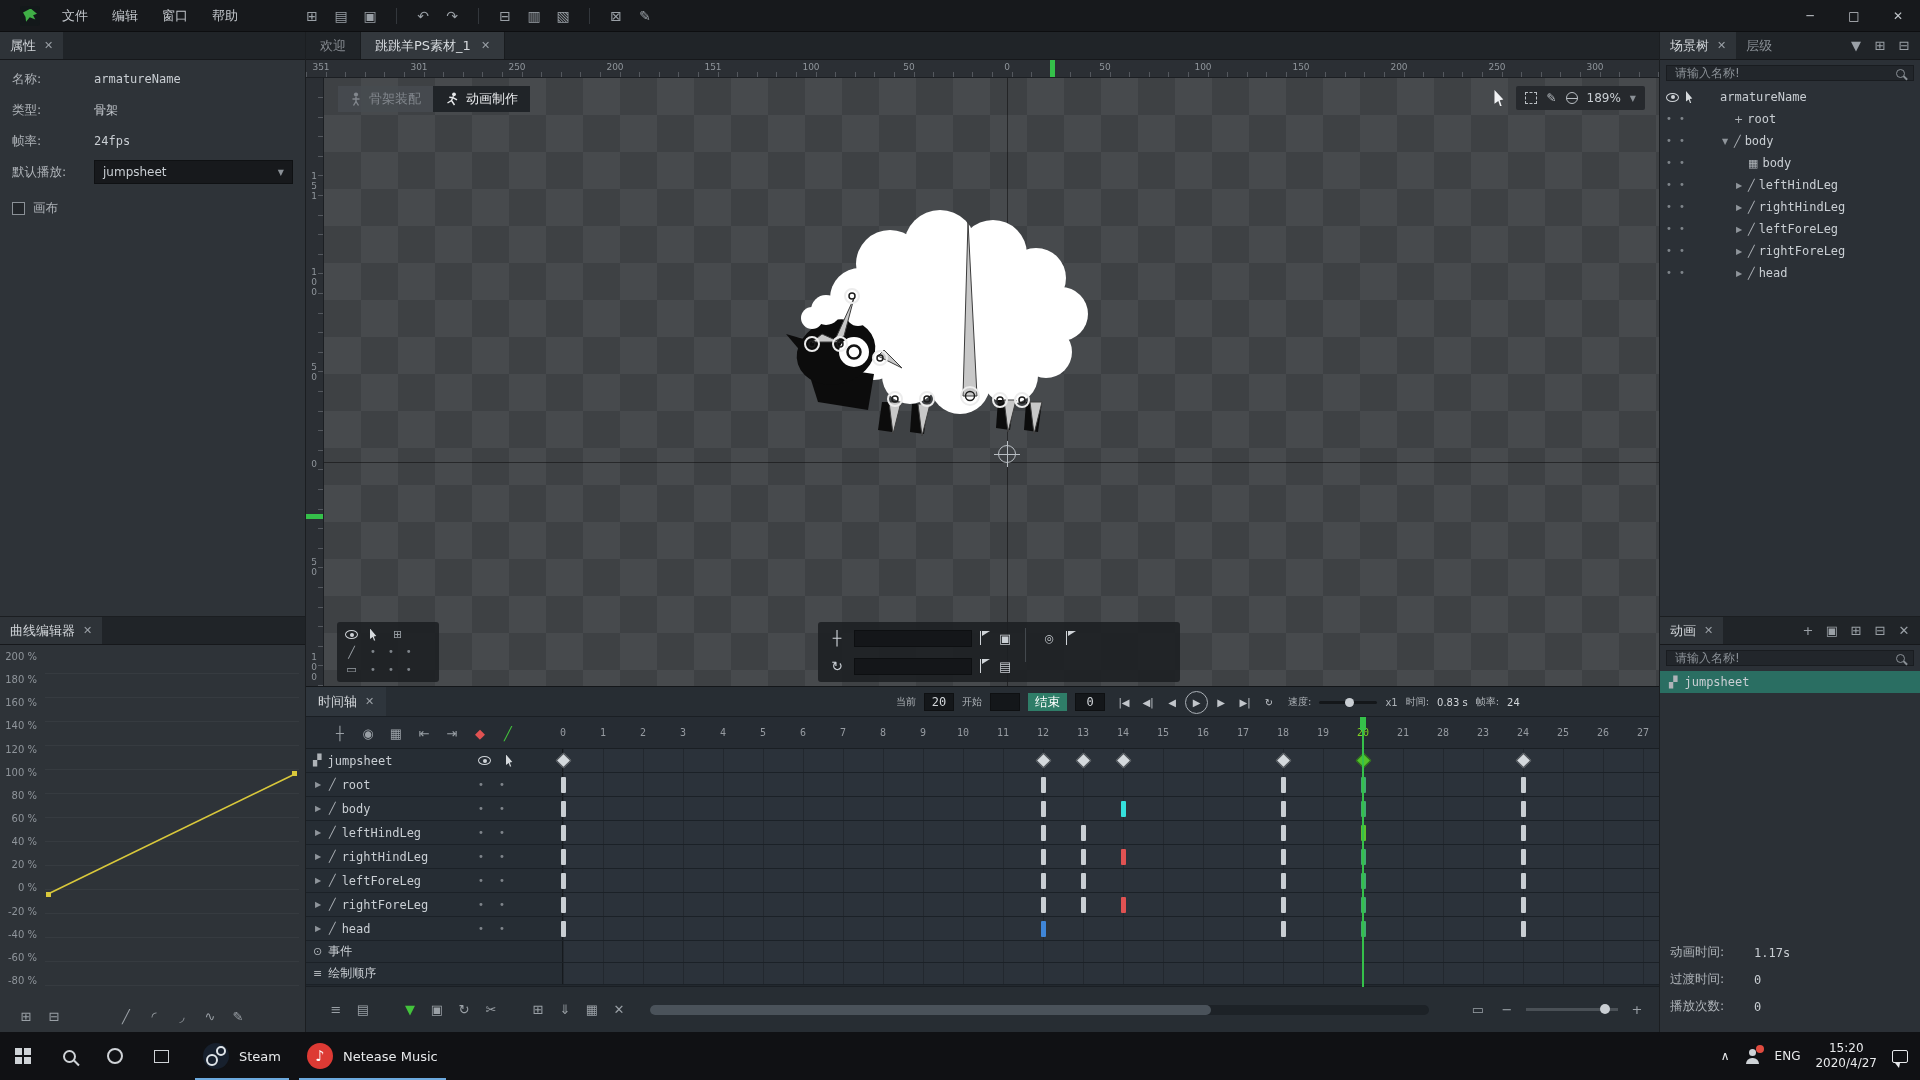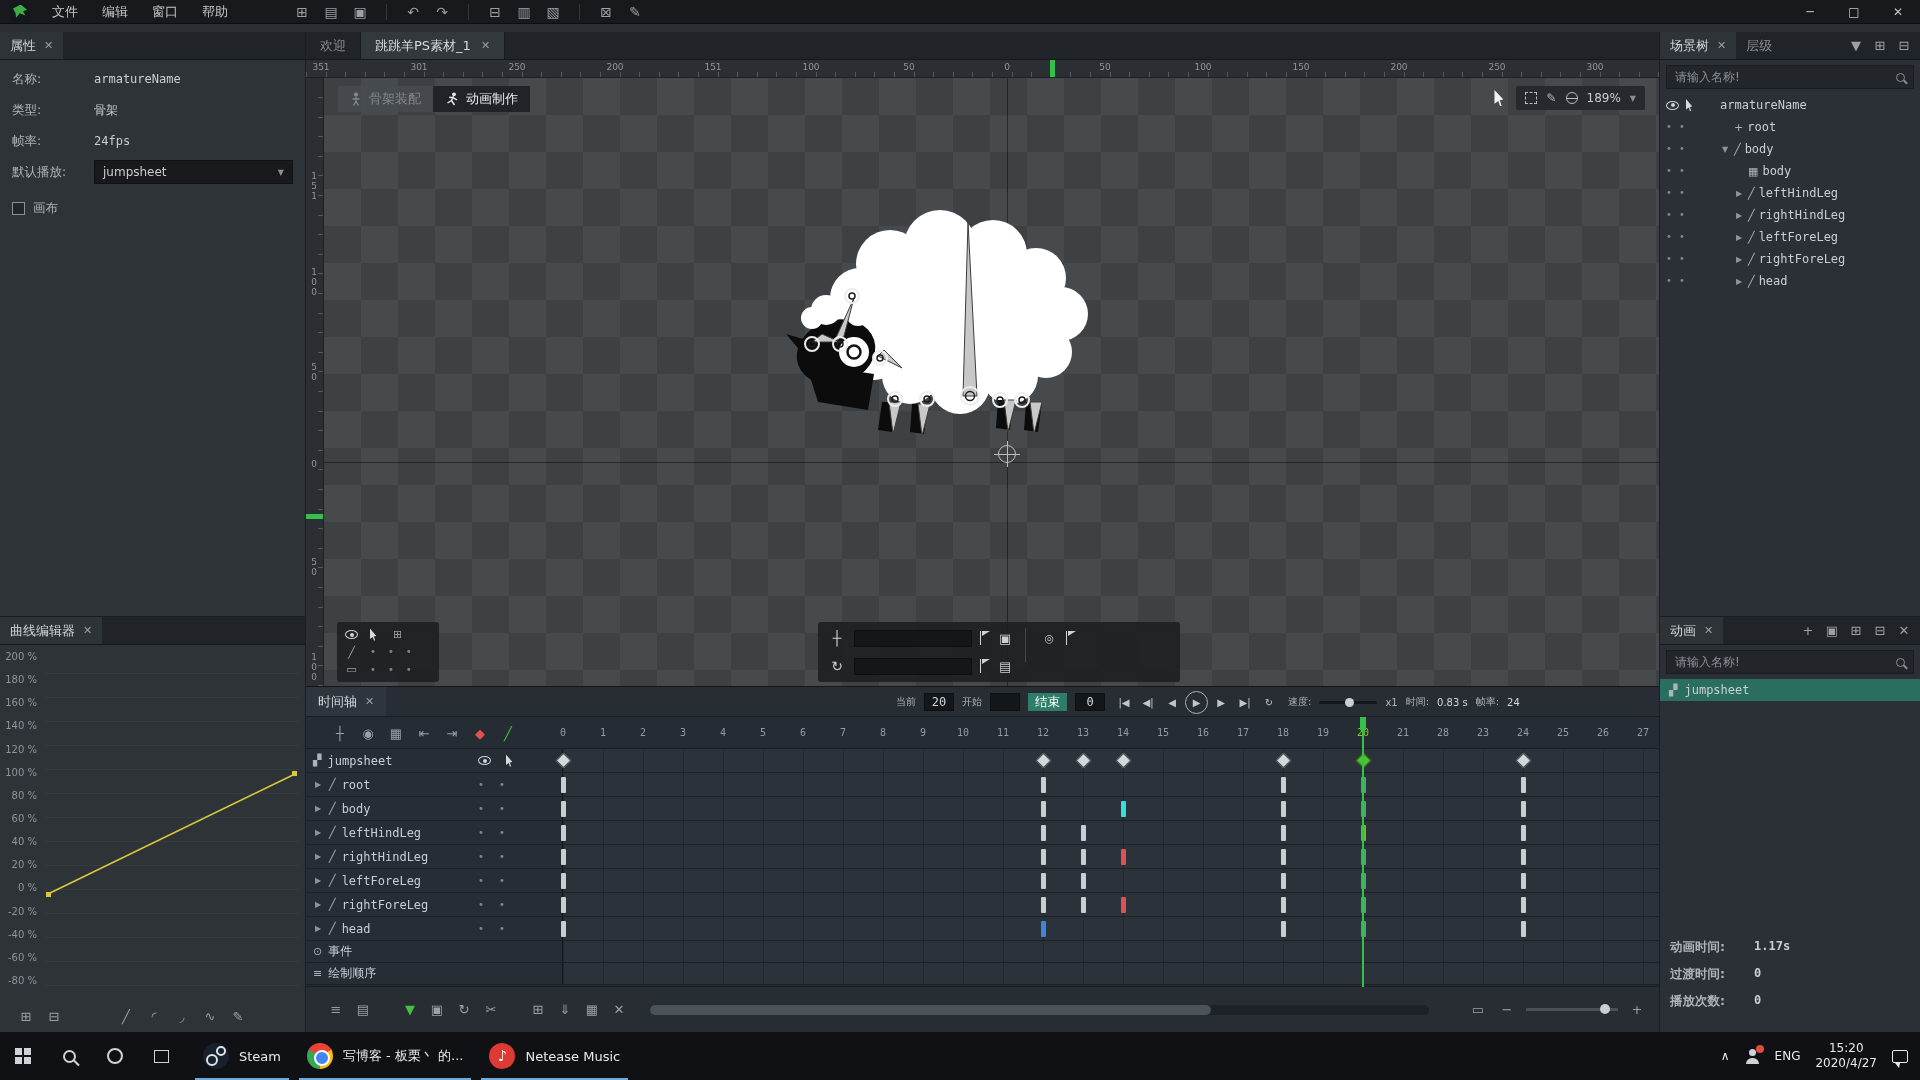--- a/index.html
+++ b/index.html
@@ -1,37 +1,37 @@
 <!DOCTYPE html>
 <html><head>
 <meta charset="utf-8">
 <style>
 *{margin:0;padding:0;box-sizing:border-box;font-family:"DejaVu Sans","Liberation Sans",sans-serif;}
 html,body{background:#0d0e10;}
 #stage{position:relative;width:1920px;height:1080px;overflow:hidden;background:#2a2e32;color:#c6cacf;font-size:13px;}
 
 
-#menubar{position:absolute;left:0;top:0;right:0;height:24px;background:#17191c;display:flex;align-items:center;padding-left:10px;border-bottom:1px solid #0d0e10;}
+#menubar{position:absolute;left:0;top:0;right:0;height:32px;background:#17191c;display:flex;align-items:center;padding-left:20px;border-bottom:1px solid #0d0e10;}
 .logo{width:20px;height:20px;margin-right:10px;background:#13181a;border-radius:3px;position:relative;flex:none;}
 .logo::after{content:"";position:absolute;inset:3px;background:#3fae46;clip-path:polygon(0 28%,55% 0,100% 38%,72% 48%,88% 78%,48% 62%,22% 95%,18% 60%);}
 .menu-item{padding:0 12px;height:32px;line-height:32px;color:#c2c6cb;font-size:13px;}
 #menu-toolbar{display:flex;align-items:center;margin-left:50px;gap:5px;}
 .tb-icon{width:24px;height:22px;display:flex;align-items:center;justify-content:center;color:#9aa0a6;font-size:14px;}
 .tb-sep{width:1px;height:16px;background:#33373c;margin:0 9px;}
 #win-controls{margin-left:auto;display:flex;}
 .win-ctrl{width:44px;height:32px;display:flex;align-items:center;justify-content:center;color:#c2c6cb;font-size:12px;}
 
 
 .panel-strip{height:28px;background:#202428;display:flex;align-items:stretch;border-bottom:1px solid #16181b;}
 .panel-tab{display:flex;align-items:center;gap:8px;padding:0 10px;background:#2e3338;color:#d2d6da;font-size:13px;}
 .panel-tab.inactive{background:transparent;color:#8a9096;}
 .tab-close{color:#9aa0a6;font-size:11px;}
 .strip-icons{margin-left:auto;display:flex;align-items:center;gap:4px;padding-right:6px;}
 .mini-icon{width:20px;height:20px;display:flex;align-items:center;justify-content:center;color:#9aa0a6;font-size:13px;}
-.search-row{height:24px;margin:5px 6px;background:#22262b;border:1px solid #191c20;display:flex;align-items:center;padding:0 8px;gap:6px;}
+.search-row{height:16px;margin:5px 6px;background:#22262b;border:1px solid #191c20;display:flex;align-items:center;padding:0 8px;gap:6px;}
 .search-input{flex:1;background:transparent;border:none;outline:none;color:#c9ced3;font-size:12px;}
 .search-input::placeholder{color:#8a9096;}
 .mag-icon{width:9px;height:9px;border:1.5px solid #8a9096;border-radius:50%;position:relative;flex:none;}
 .mag-icon::after{content:"";position:absolute;width:5px;height:1.5px;background:#8a9096;transform:rotate(45deg);right:-4px;bottom:-2px;}
 .icon-eye{width:13px;height:9px;border:1px solid #cfd3d7;border-radius:50%;position:relative;display:inline-block;flex:none;}
 .icon-eye::after{content:"";position:absolute;left:50%;top:50%;width:4px;height:4px;margin:-2px;border-radius:50%;background:#cfd3d7;}
 .icon-cursor{width:9px;height:12px;background:#d6dadd;display:inline-block;flex:none;clip-path:polygon(0 0,70% 62%,42% 66%,58% 100%,44% 100%,30% 70%,0 88%);}
 .dot{color:#7f858b;font-size:10px;line-height:10px;}
 
 
@@ -142,21 +142,21 @@
 .tree-row{height:22px;display:flex;align-items:center;padding-left:6px;gap:4px;}
 .tree-dots{width:32px;display:flex;gap:7px;align-items:center;flex:none;}
 .tree-ind{flex:none;display:inline-block;}
 .tree-name{font-size:12px;font-family:"DejaVu Sans Mono",monospace;color:#c9ced3;}
 
 
 #anim{position:absolute;left:1659px;top:616px;width:261px;height:416px;background:#2b3036;border-left:1px solid #1b1e21;border-top:1px solid #1b1e21;}
 .anim-item{height:22px;display:flex;align-items:center;gap:7px;padding:0 9px;margin-top:2px;}
 .anim-item.selected{background:#2a6e62;}
 #anim-stats{position:absolute;left:0;right:0;bottom:12px;}
-.stat-row{display:flex;height:27px;padding:0 10px;font-weight:bold;}
+.stat-row{display:flex;height:27px;align-items:center;padding:0 10px;}
 .stat-label{width:84px;font-size:12.5px;color:#aeb3b8;flex:none;}
 .stat-value{font-size:12px;color:#c9ced3;font-family:"DejaVu Sans Mono",monospace;}
 
 
 #taskbar{position:absolute;left:0;right:0;bottom:0;height:48px;background:#101114;display:flex;align-items:stretch;z-index:10;}
 .sys-btn{width:46px;display:flex;align-items:center;justify-content:center;flex:none;}
 .win-start{position:relative;width:16px;height:16px;}
 .win-start::before{content:"";position:absolute;width:7px;height:7px;background:#cfd3d7;box-shadow:9px 0 0 #cfd3d7,0 9px 0 #cfd3d7,9px 9px 0 #cfd3d7;}
 .mag-big{width:13px;height:13px;border:2px solid #cfd3d7;border-radius:50%;position:relative;}
 .mag-big::after{content:"";position:absolute;width:7px;height:2px;background:#cfd3d7;transform:rotate(45deg);right:-6px;bottom:-3px;}
@@ -925,24 +925,20 @@
       </div>
     <div class="sys-btn">
         <span class="tv-icon"></span>
       </div>
     <div id="taskbar-apps">
         <div class="tb-app">
           <span class="app-icon icon-steam"></span>
           <span class="app-label">Steam</span>
         </div>
         <div class="tb-app">
-          <span class="app-icon icon-chrome"></span>
-          <span class="app-label">写博客 - 板栗丶 的...</span>
-        </div>
-        <div class="tb-app">
           <span class="app-icon icon-netease"></span>
           <span class="app-label">Netease Music</span>
         </div>
       </div>
     <div id="tray">
       <span class="tray-chev">∧</span>
       <span class="tray-user">
           <span class="badge"></span>
         </span>
       <span class="tray-lang">ENG</span>

